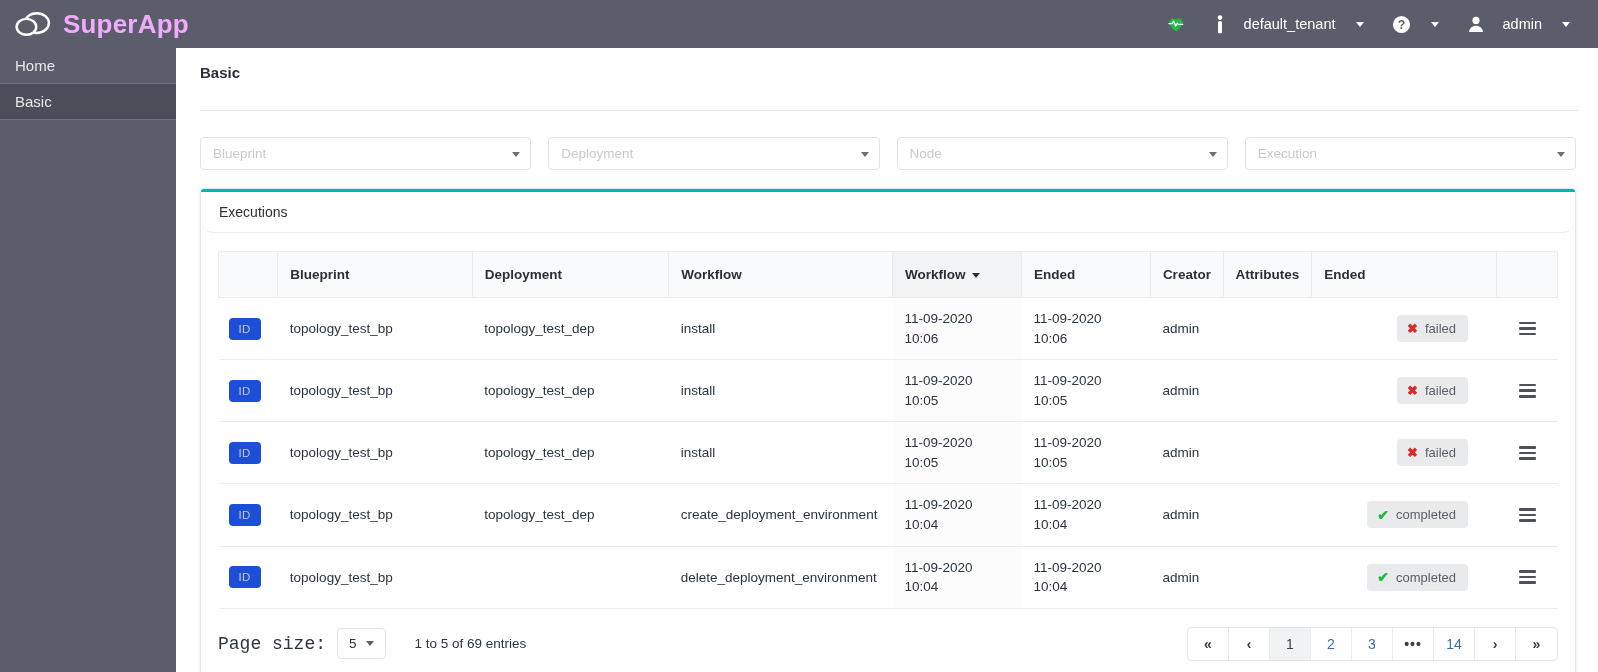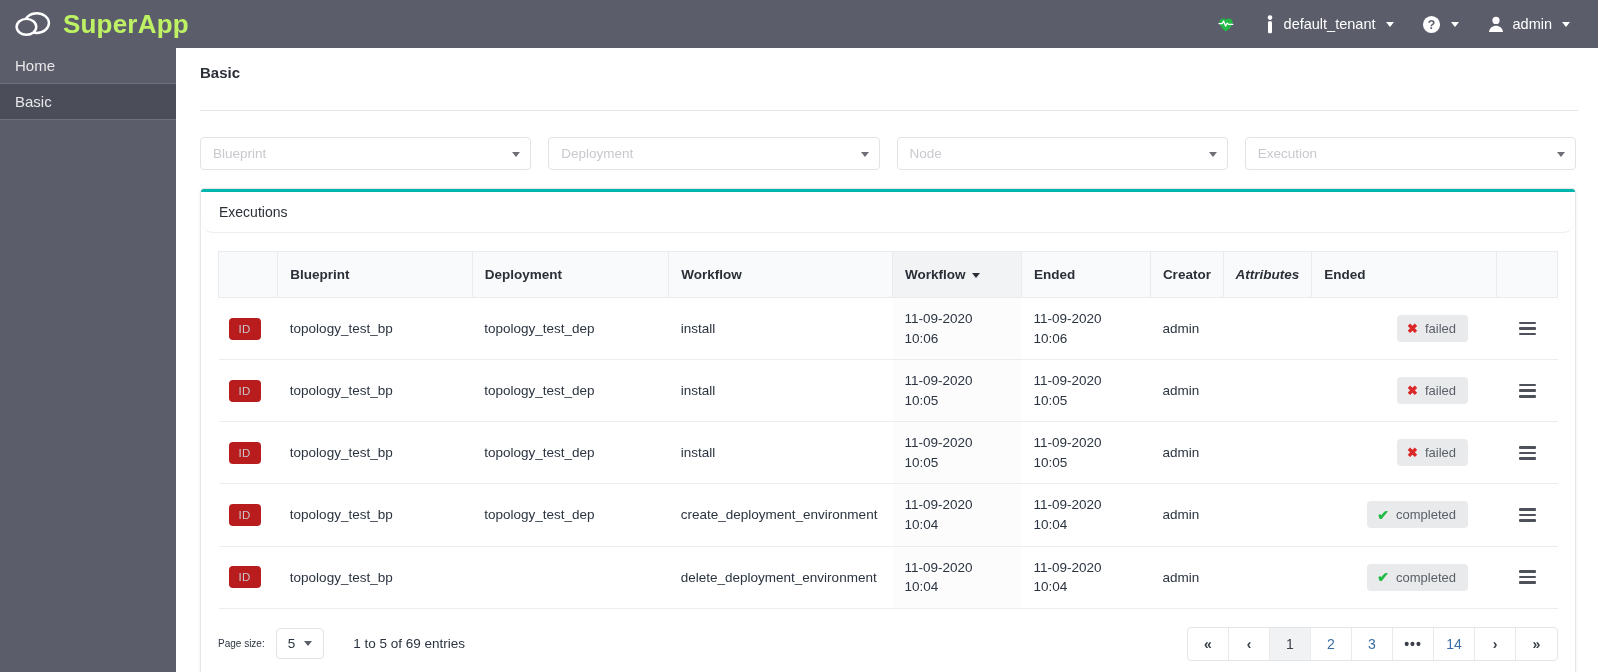--- a/index.html
+++ b/index.html
@@ -14,28 +14,28 @@
   .topbar {
     position: absolute; top: 0; left: 0;
     width: 1598px; height: 48px;
     background: #5b5d६b;
     background: #5b5d6b;
     display: flex; align-items: center;
     color: #ffffff;
   }
   .brand { display: flex; align-items: center; padding-left: 14px; gap: 11px; }
   .brand-logo { width: 38px; height: 30px; display: block; }
-  .brand-name { font-size: 26px; font-weight: bold; letter-spacing: .2px; color:#bef264; }
+  .brand-name { font-size: 26px; font-weight: bold; letter-spacing: .2px; color:#f0abfc; }
 
   .topbar-right {
     margin-left: auto; display: flex; align-items: center;
     gap: 0px; padding-right: 14px; font-size: 14.5px;
   }
   .tb-item {
-    display: flex; align-items: center; gap: 8px;
+    display: flex; align-items: center; gap: 18px;
     padding: 0 14px; height: 48px; color: #ffffff; white-space: nowrap;
   }
   .heart-icon { width: 20px; height: 20px; display:block; }
   .caret-down {
     width: 0; height: 0; margin-left: 2px;
     border-left: 4.5px solid transparent;
     border-right: 4.5px solid transparent;
     border-top: 5.5px solid #ffffff;
   }
   .person-icon, .user-icon, .help-icon { display:block; }
@@ -142,32 +142,32 @@
     border-bottom: 1px solid #ecedef;
     color: #2b3440; font-size: 13.5px;
     vertical-align: middle;
     height: 48px;
   }
   tbody td.sorted-col { background: #fcfcfd; }
   tbody tr:last-child td { border-bottom: 1px solid #ecedef; }
 
   .id-badge {
     display: inline-block;
-    background: #b91c1c; color: #c6c8cd;
+    background: #1d4ed8; color: #c6c8cd;
     font-size: 11.5px; letter-spacing: .4px;
     padding: 5px 10px; border-radius: 4px;
   }
   .col-id { width: 58px; padding-left: 10px !important; }
   .col-blueprint { width: 190px; }
   .col-deployment { width: 192px; }
   .col-workflow { width: 210px; }
   .col-created { width: 126px; }
   .col-ended { width: 126px; }
   .col-creator { width: 68px; }
-  .col-attributes { width: 76px; font-style: italic; }
+  .col-attributes { width: 76px; }
   .col-status { width: 180px; }
   .col-menu { width: 60px; }
 
   .date-line { display: block; line-height: 1.45; }
 
   .badge {
     display: inline-flex; align-items: center; gap: 7px;
     background: #e9eaec; border-radius: 4px;
     padding: 6px 12px 6px 10px;
     font-size: 13px; color: #5a5f68;
@@ -177,21 +177,21 @@
   .check-icon { color: #21ba45; font-weight: bold; font-size: 14px; line-height: 1; }
 
   .hamburger { display: flex; flex-direction: column; gap: 3px; align-items: center; }
   .hamburger span { display: block; width: 17px; height: 2.6px; background: #4e515a; border-radius: 1px; }
 
   
   .tbl-footer {
     display: flex; align-items: center;
     padding: 18px 17px 0 17px;
   }
-  .pagesize-label { font-size: 10px; color: #2b3440; margin-right: 11px; }
+  .pagesize-label { font-size: 18px; color: #2b3440; margin-right: 11px; font-family: Liberation Mono, monospace; }
   .pagesize-box {
     display: inline-flex; align-items: center; gap: 9px;
     border: 1px solid #e2e3e6; border-radius: 4px;
     padding: 7px 11px; font-size: 13.5px; color: #2b3440;
     background: #fff;
   }
   .pagesize-caret {
     width: 0; height: 0;
     border-left: 4.5px solid transparent;
     border-right: 4.5px solid transparent;

